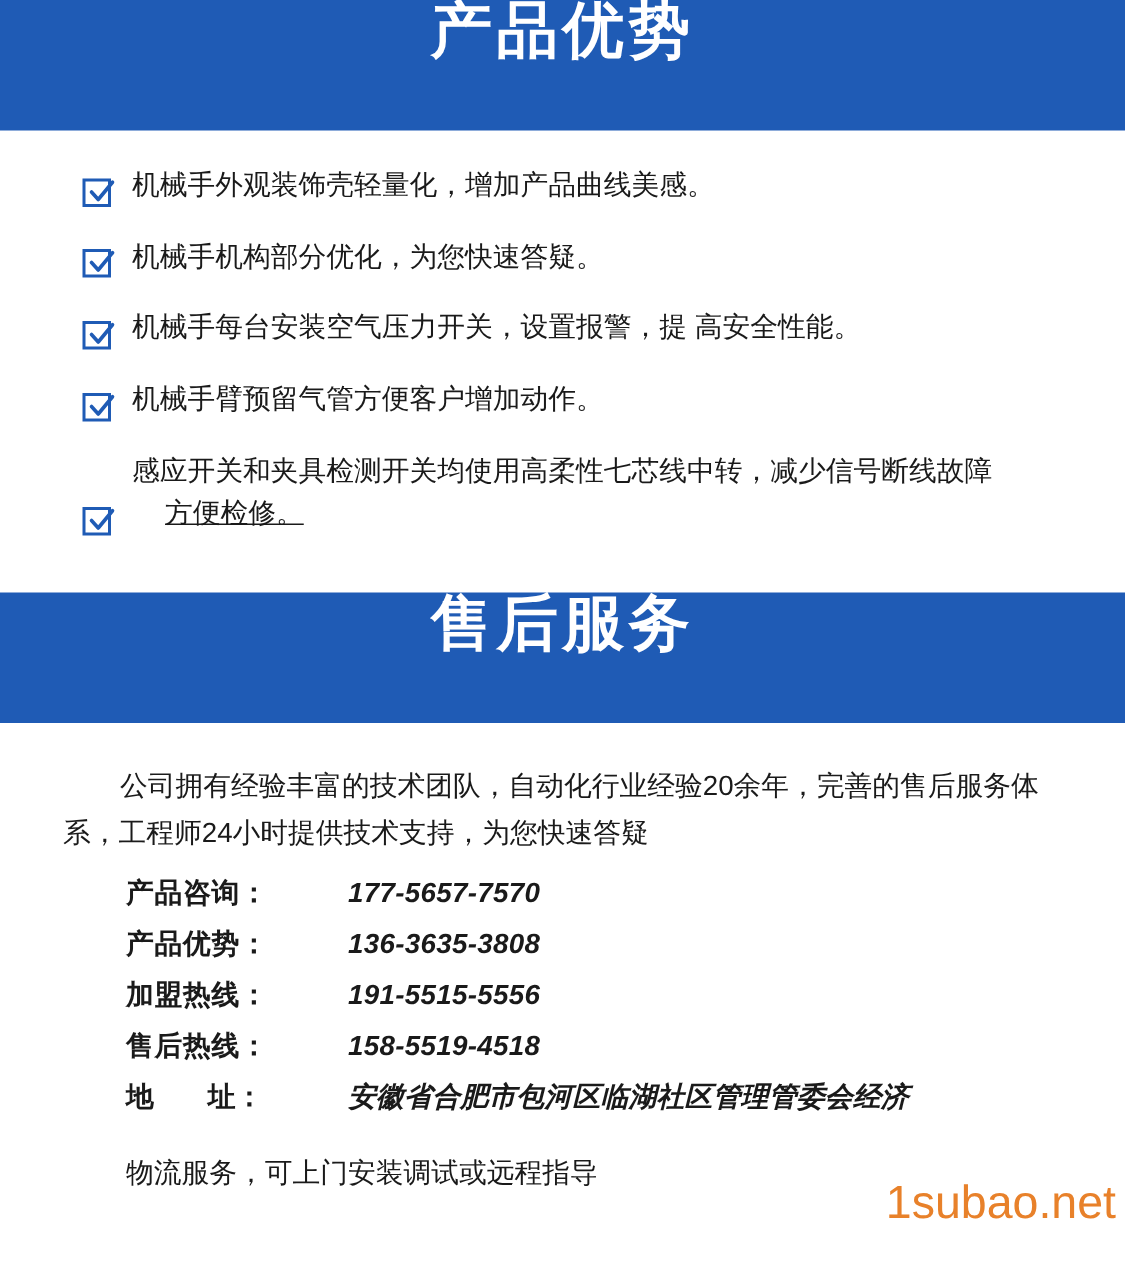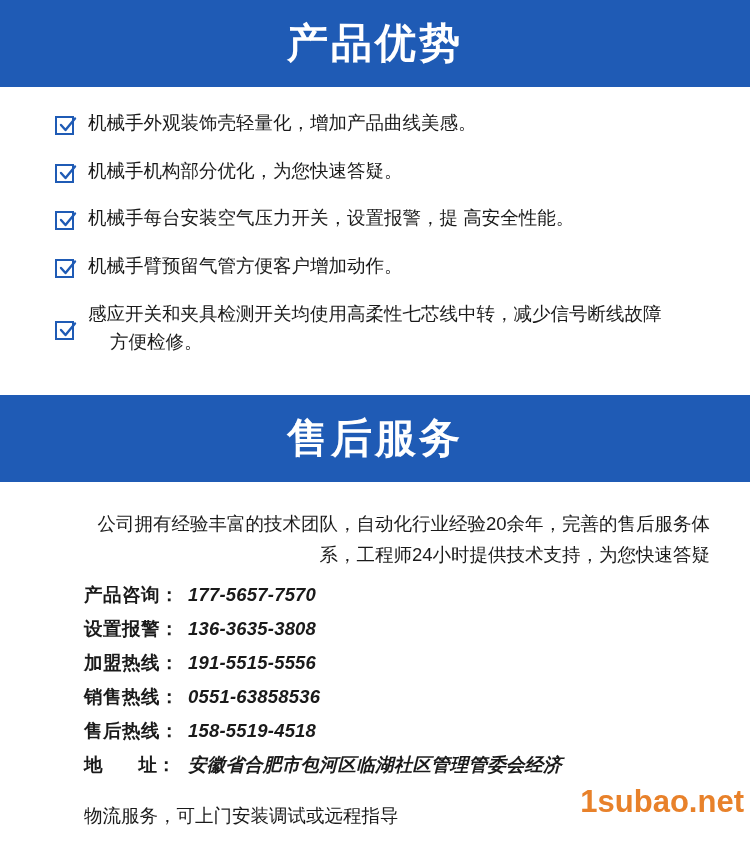--- a/index.html
+++ b/index.html
@@ -18,37 +18,36 @@
   .page {
     width: 750px;
     height: 850px;
     position: relative;
   }
   
   .banner {
     background: #1f5bb5;
     height: 87px;
     display: flex;
-    align-items: center;
     justify-content: center;
   }
   .banner-title {
     color: #ffffff;
     font-size: 41px;
     font-weight: bold;
     letter-spacing: 3px;
     line-height: 1;
   }
   
   .advantages {
     padding: 22px 40px 0 55px;
   }
   .adv-item {
     display: flex;
-    align-items: center;
+    align-items: flex-end;
     margin-bottom: 19px;
   }
   .check-box {
     width: 19px;
     height: 19px;
     min-width: 19px;
     border: 2px solid #1f5bb5;
     box-sizing: border-box;
     position: relative;
     margin-top: 4px;
@@ -60,46 +59,47 @@
     top: -2px;
   }
   .adv-text {
     font-size: 18.5px;
     line-height: 1.55;
     color: #1a1a1a;
   }
   .adv-text .second-line {
     display: block;
     text-indent: 22px;
+    text-decoration: underline;
   }
   
   .spacer {
     height: 19px;
   }
   
   .service {
     padding: 26px 40px 0 42px;
   }
   .service-intro {
     font-size: 18.5px;
     line-height: 1.68;
     text-indent: 38px;
     color: #1a1a1a;
     margin-bottom: 12px;
-    text-align: right;
   }
   .contact-list {
     margin: 0;
     padding: 0 0 0 42px;
   }
   .contact-row {
     display: flex;
     align-items: baseline;
     margin-bottom: 9px;
     font-size: 18.5px;
+    gap: 44px;
   }
   .contact-label {
     font-weight: bold;
     min-width: 104px;
     letter-spacing: 0.5px;
   }
   .contact-label.spaced {
     letter-spacing: 0;
   }
   .contact-label.spaced .sp {
@@ -123,21 +123,21 @@
     padding: 14px 0 0 42px;
     font-size: 18.5px;
     line-height: 1.75;
   }
   
   .watermark {
     position: absolute;
     right: 6px;
     bottom: 30px;
     font-size: 31px;
-    font-weight: bold;
+    font-weight: normal;
     color: #e8812a;
     letter-spacing: 0px;
     font-family: "Liberation Sans", sans-serif;
   }
 </style>
 </head>
 <body>
 
 <div class="page">
 
@@ -208,33 +208,29 @@
     <div class="service-intro">公司拥有经验丰富的技术团队，自动化行业经验20余年，完善的售后服务体系，工程师24小时提供技术支持，为您快速答疑</div>
 
     <div class="contact-list">
 
       <div class="contact-row">
         <span class="contact-label">产品咨询：</span>
         <span class="contact-value">177-5657-7570</span>
       </div>
 
       <div class="contact-row">
-        <span class="contact-label">设置报警：</span>
+        <span class="contact-label">产品优势：</span>
         <span class="contact-value">136-3635-3808</span>
       </div>
 
       <div class="contact-row">
         <span class="contact-label">加盟热线：</span>
         <span class="contact-value">191-5515-5556</span>
       </div>
 
-      <div class="contact-row">
-        <span class="contact-label">销售热线：</span>
-        <span class="contact-value">0551-63858536</span>
-      </div>
 
       <div class="contact-row">
         <span class="contact-label">售后热线：</span>
         <span class="contact-value">158-5519-4518</span>
       </div>
 
       <div class="contact-row">
         <span class="contact-label spaced"><span>地</span><span class="sp"></span><span>址：</span></span>
         <span class="contact-value">安徽省合肥市包河区临湖社区管理管委会经济</span>
       </div>

